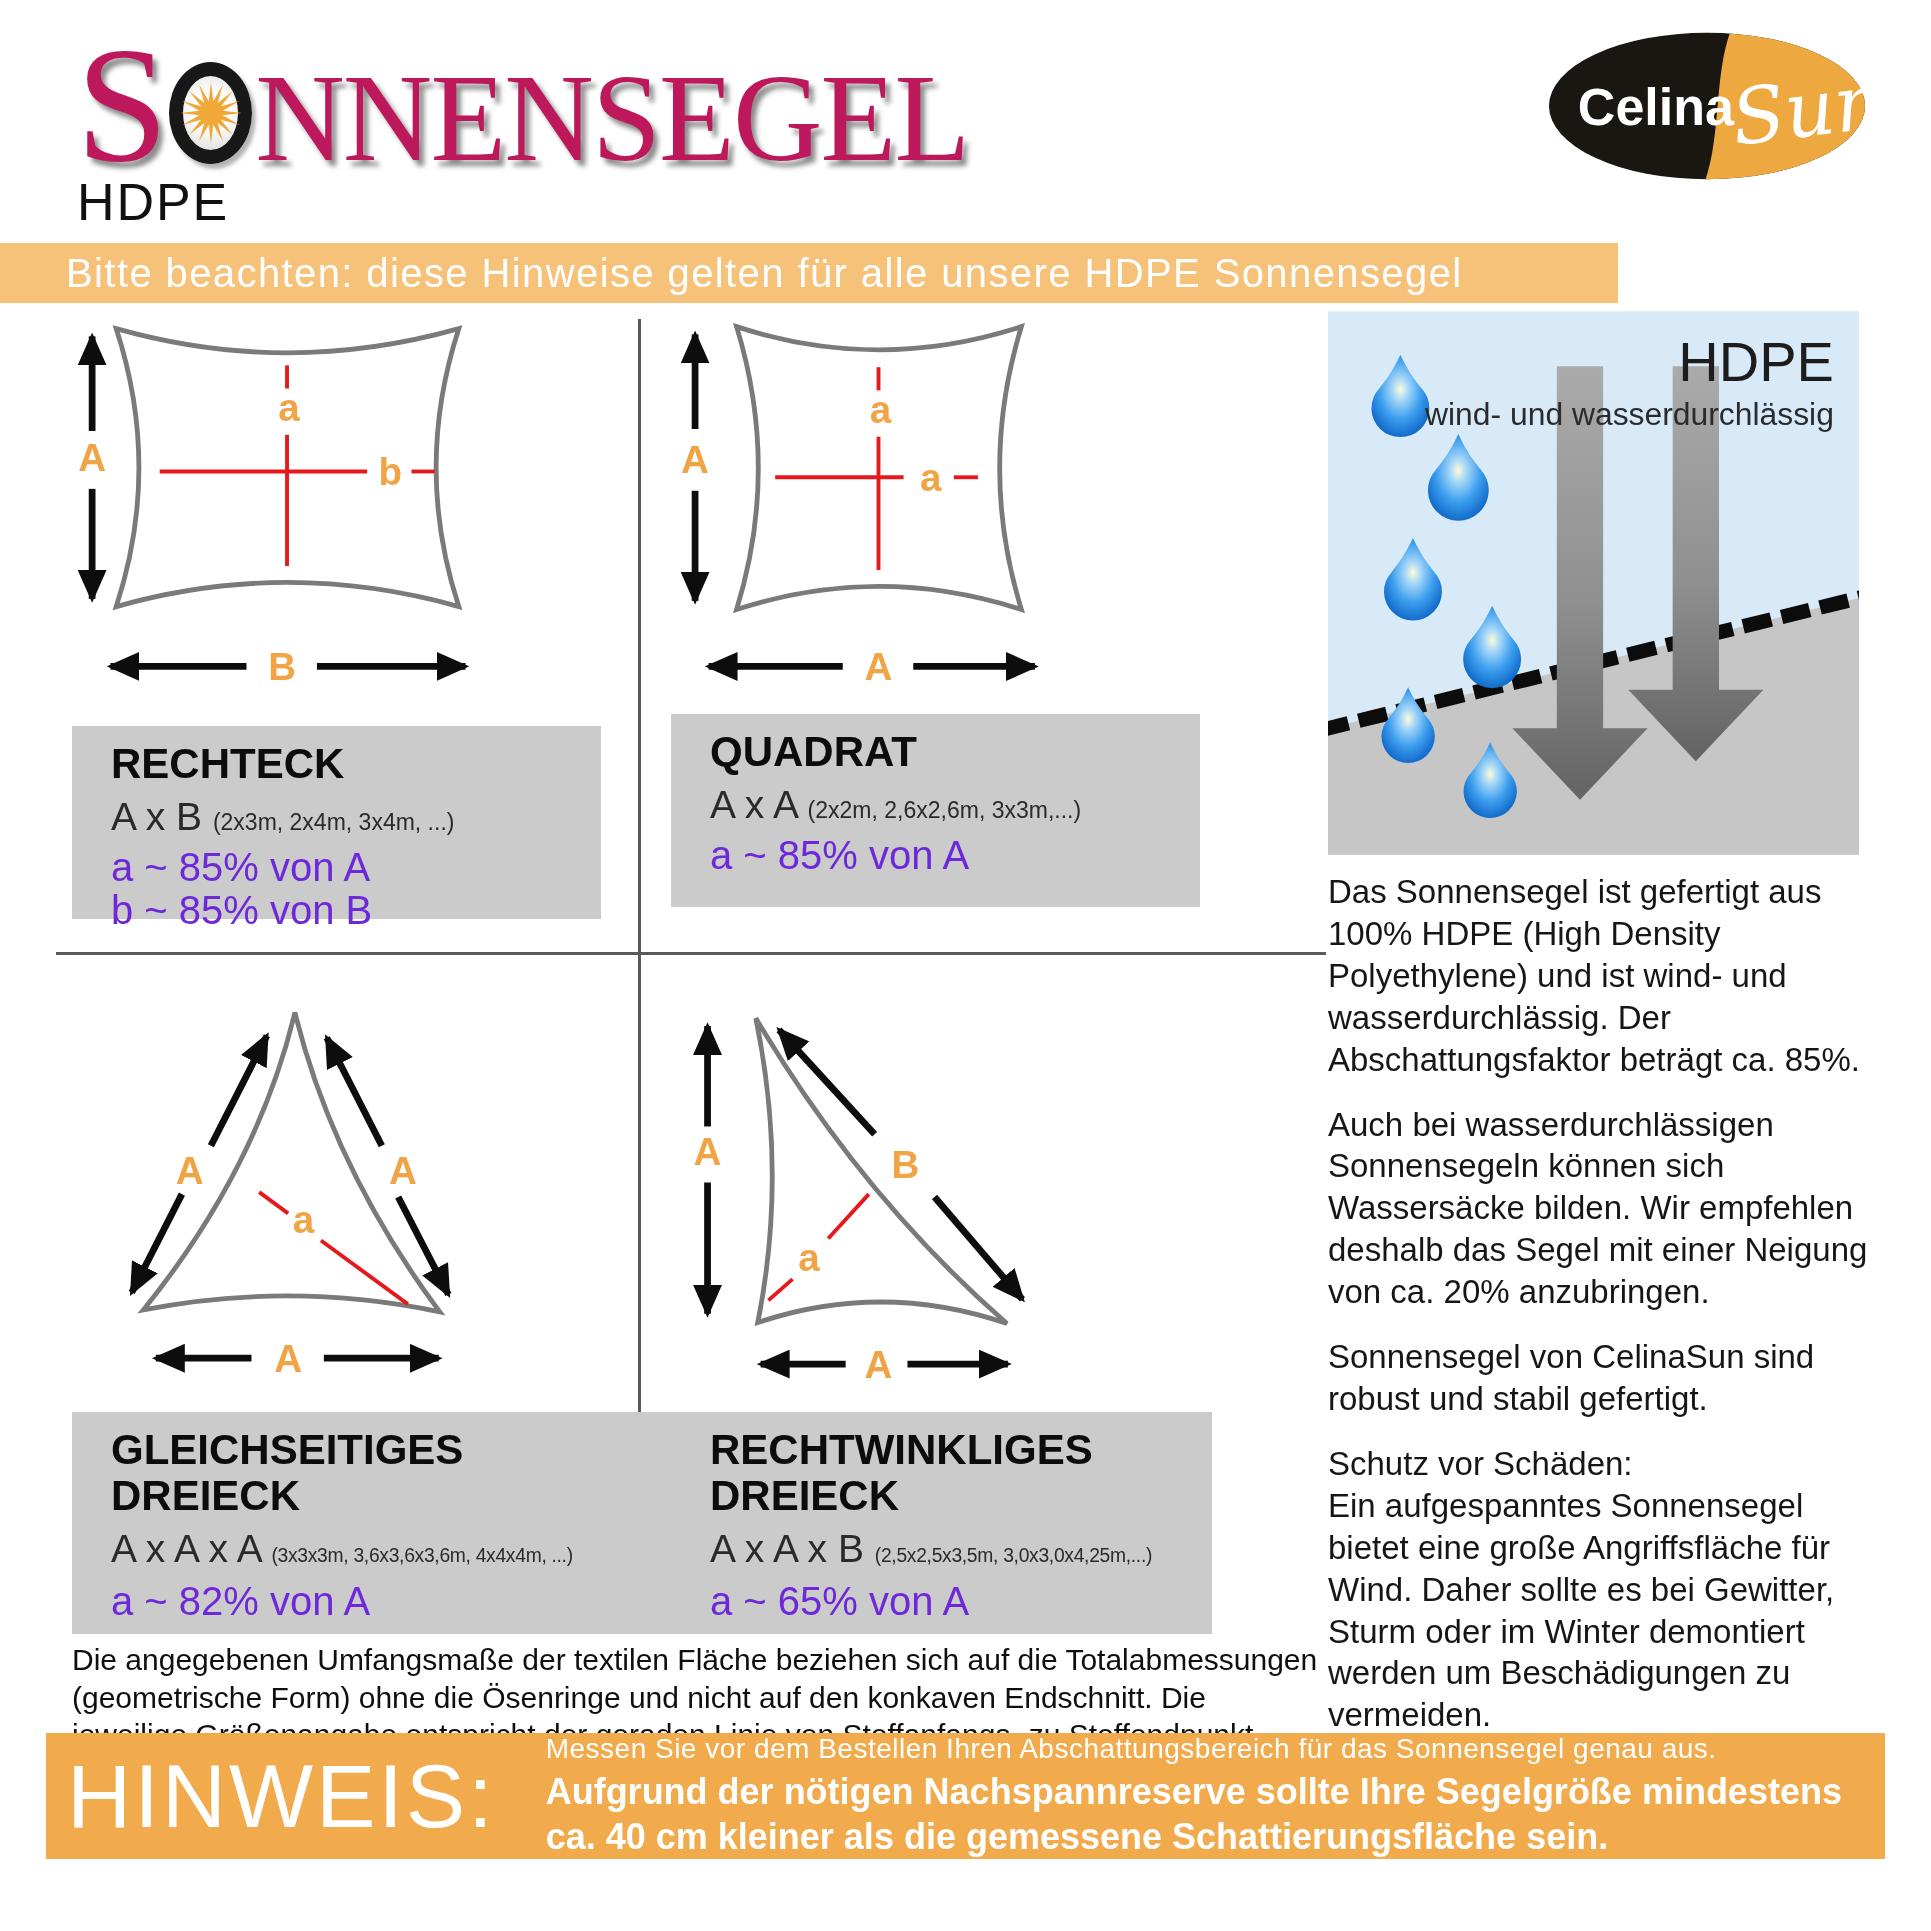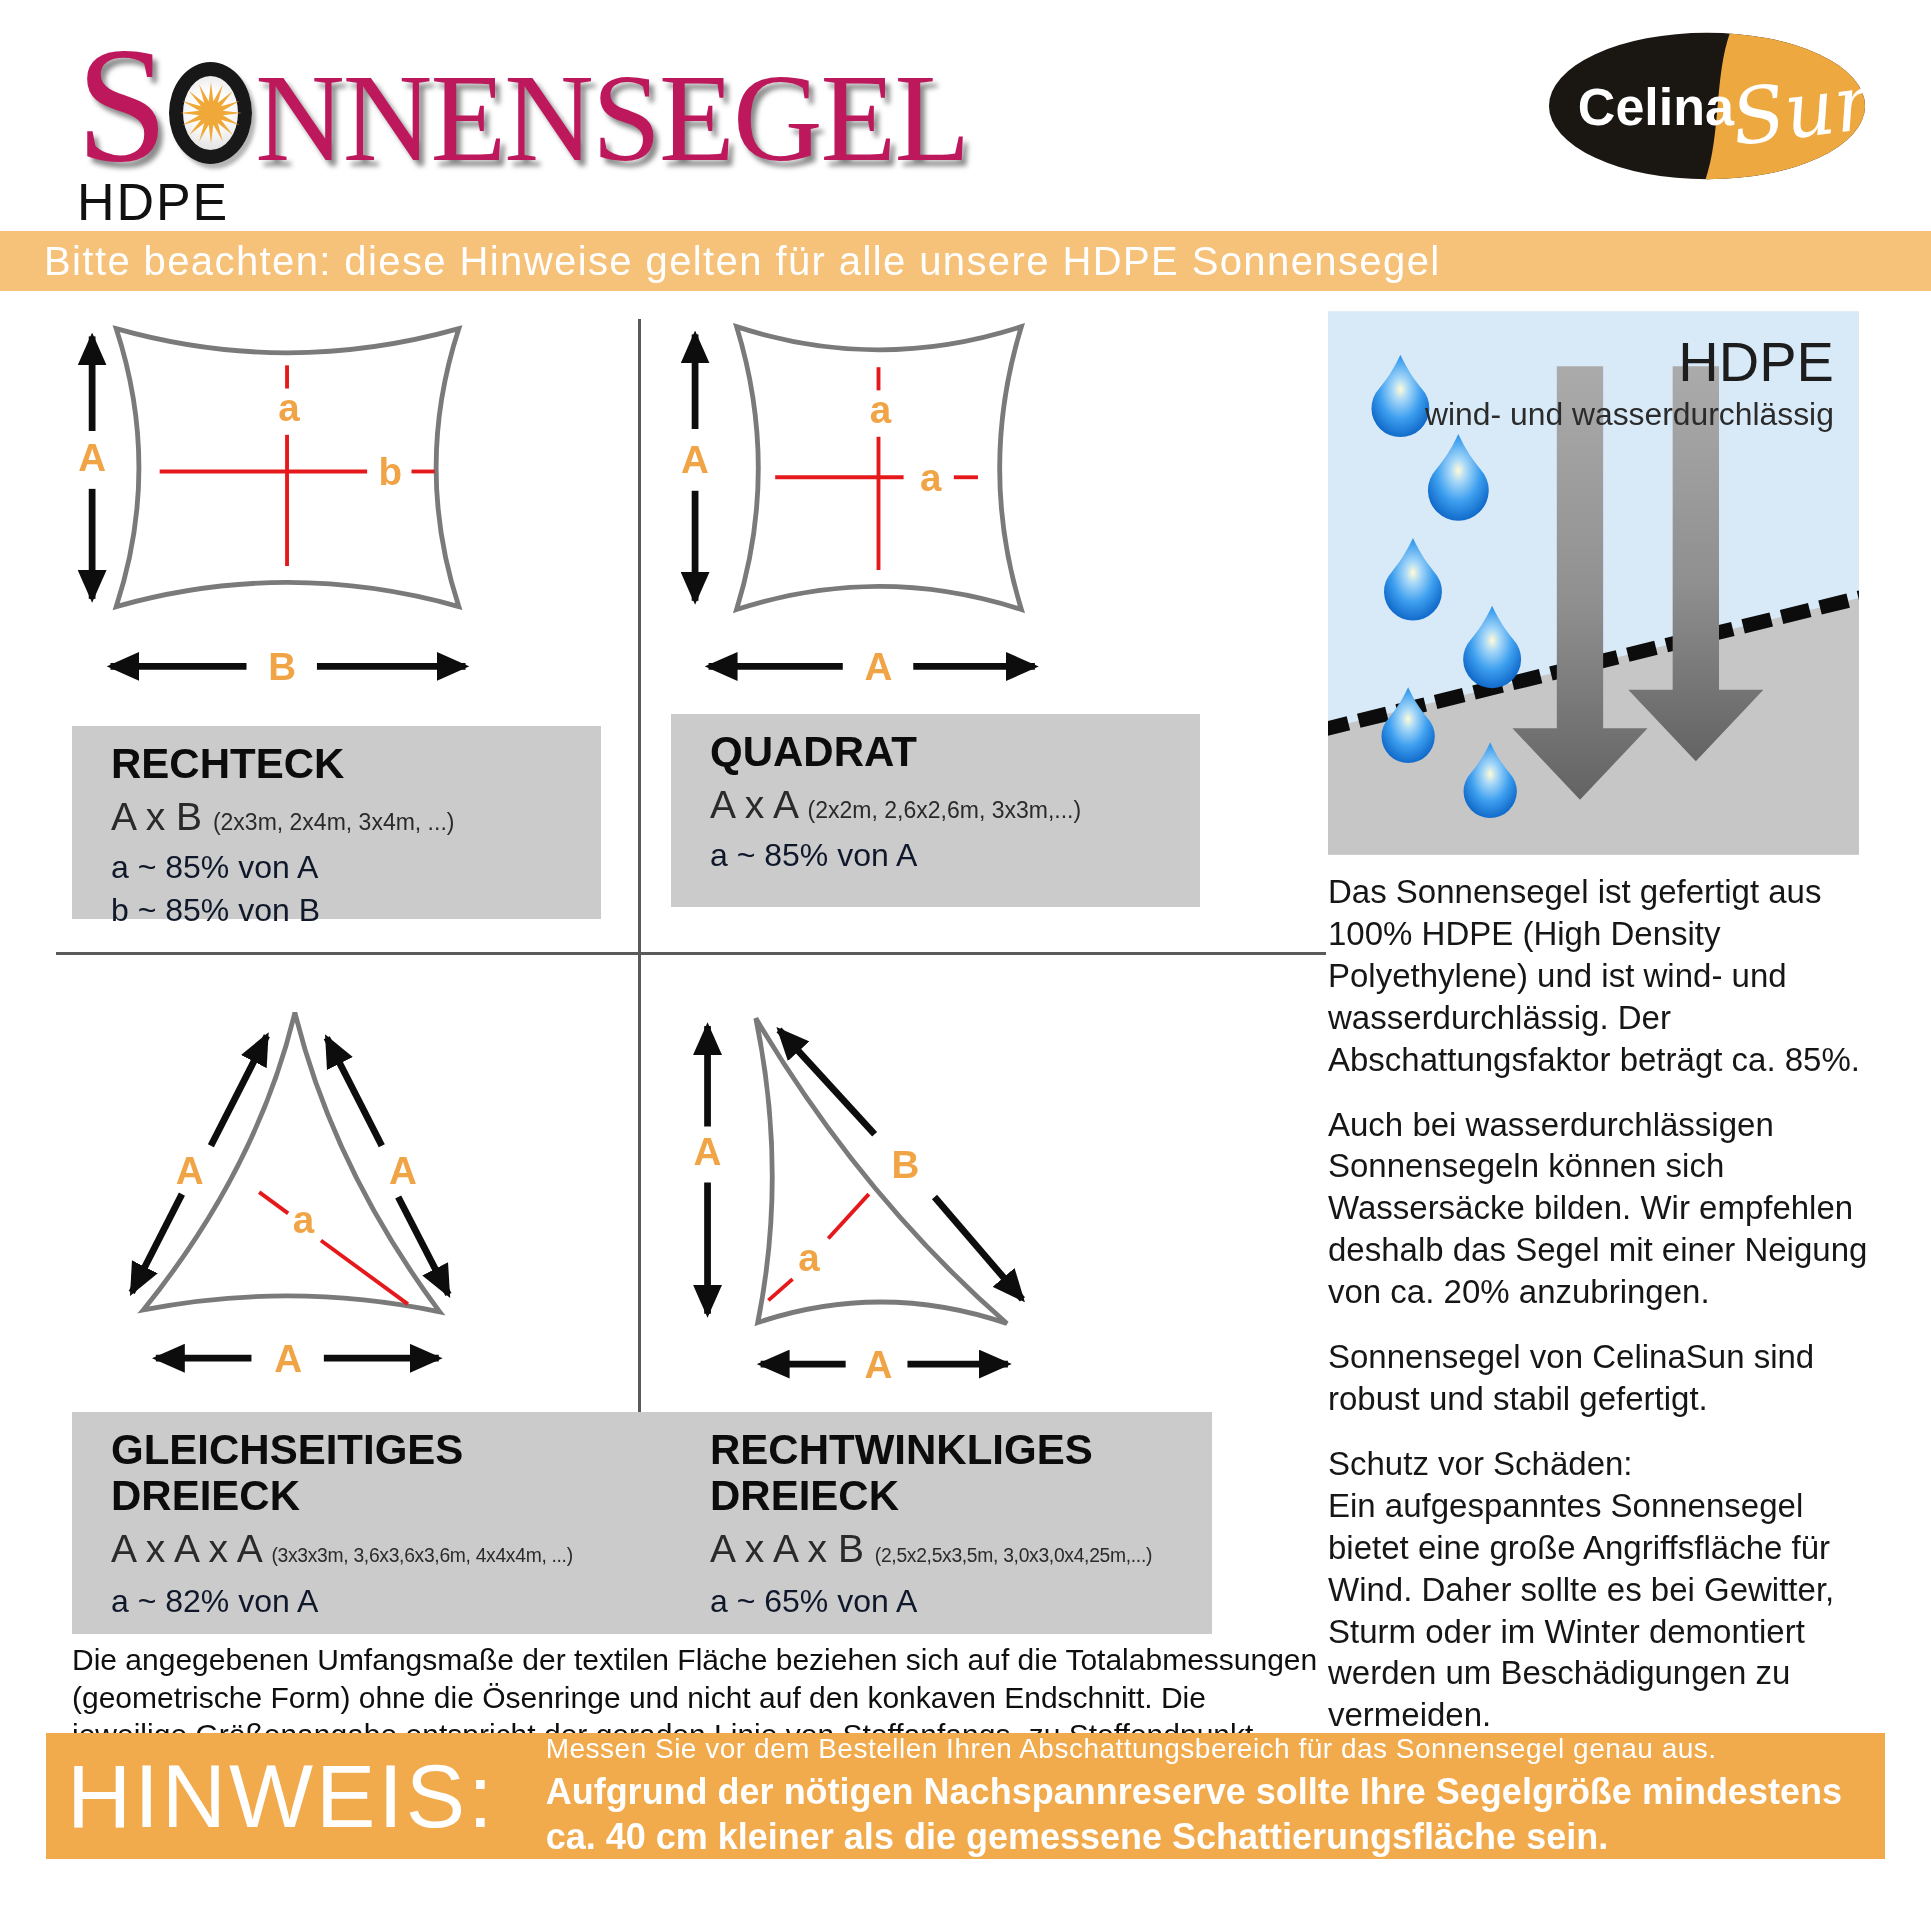--- a/index.html
+++ b/index.html
@@ -31,40 +31,40 @@
     display:inline-block;width:83px;height:102px;border:14.5px solid #181818;
     border-radius:50%;position:relative;vertical-align:-3.9px;margin:0 2.9px;
     background:radial-gradient(circle at 50% 45%, #ffffff 35%, #d9d9d9 100%);
     box-shadow:3.9px 4.8px 3.9px rgba(120,120,120,0.55);
   }
   .o-sun svg{position:absolute;left:50%;top:50%;width:64px;height:64px;transform:translate(-50%,-50%);}
   .hdpe-subtitle{position:absolute;left:77px;top:172px;font-size:52px;letter-spacing:1.9px;color:#111;}
   .logo{position:absolute;left:1543px;top:27px;width:328px;height:159px;}
   
   .notice-banner{
-    position:absolute;left:0;top:231px;width:1931px;height:60px;
+    position:absolute;left:0;top:243px;width:1618px;height:60px;
     background:var(--banner-orange);color:#fff;display:flex;align-items:center;
-    font-size:40px;letter-spacing:1.4px;padding-left:44px;
+    font-size:40px;letter-spacing:1.4px;padding-left:66px;
   }
   
   .divider-h{position:absolute;left:56px;top:952px;width:1270px;height:2.9px;background:#5a5a5a;}
   .divider-v{position:absolute;left:638px;top:319px;width:2.9px;height:1315px;background:#5a5a5a;}
   
   .diag{position:absolute;}
   .sail{fill:none;stroke:var(--sail-gray);stroke-width:5;}
   .arr{stroke:#0d0d0d;stroke-width:7;fill:none;}
   .red{stroke:var(--accent-red);stroke-width:4;fill:none;}
   .lbl{fill:var(--label-orange);font-family:"Liberation Sans",sans-serif;font-weight:bold;font-size:40px;text-anchor:middle;}
   
   .infobox{position:absolute;background:var(--box-gray);padding:15.4px 5.8px 0 39px;}
   .box-title{font-size:42px;font-weight:bold;line-height:46px;color:#0c0c0c;white-space:pre-line;margin-bottom:5.8px;}
   .box-formula-row{font-size:39px;line-height:48px;color:#2a2a2a;white-space:nowrap;}
   .box-sizes{font-size:23px;}
   .box-sizes.tight{font-size:19.3px;letter-spacing:-0.3px;margin-top:12px;}
-  .box-spec{font-size:32px;line-height:43px;color:#0f172a;}
+  .box-spec{font-size:40px;line-height:43px;color:#6d28d9;}
   
   .hdpe-panel{position:absolute;left:1328px;top:311px;width:531px;height:544px;}
   
   .info-col{position:absolute;left:1328px;top:871px;width:558px;}
   .info-col p{font-size:33px;line-height:1.27;margin-bottom:23px;color:#161616;}
   .pre{white-space:pre-line;}
   
   .disclaimer{position:absolute;left:72px;top:1641px;width:1246px;font-size:30px;line-height:1.25;color:#0f0f0f;}
   
   .hinweis{

